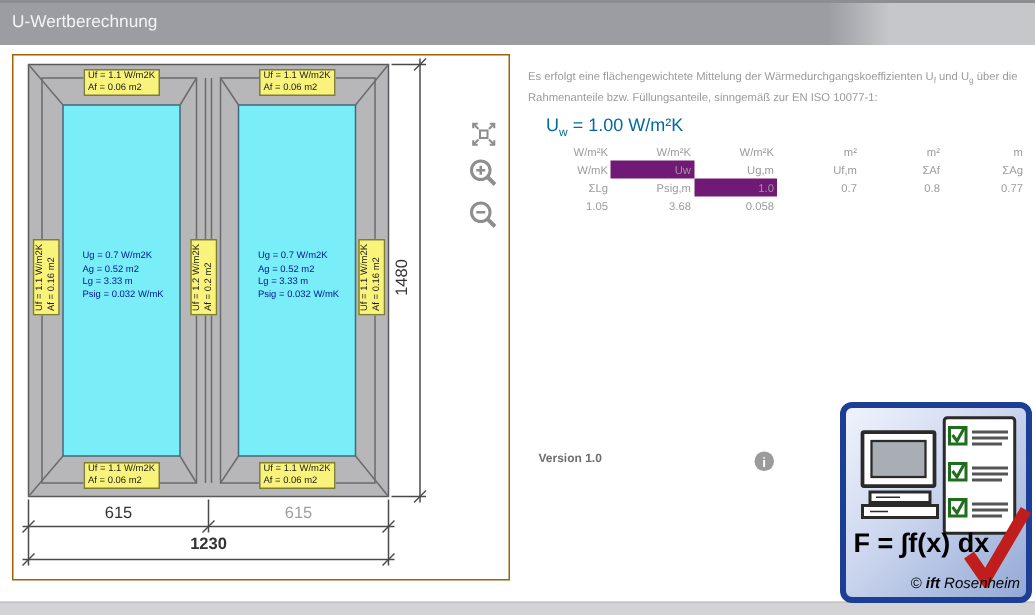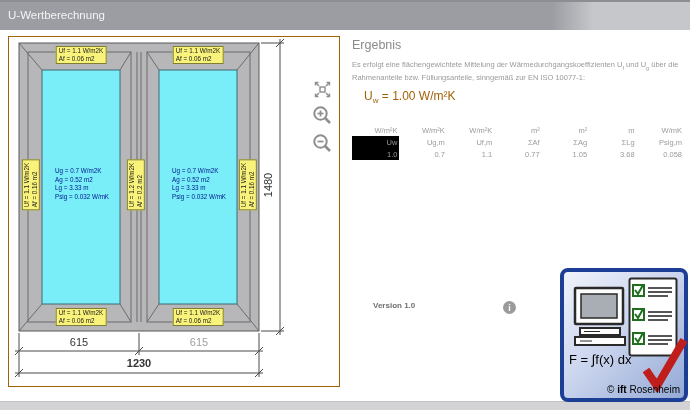--- a/index.html
+++ b/index.html
@@ -29,41 +29,41 @@
   .dim.vert{transform:translate(-50%,-50%) rotate(-90deg);}
 
   .tools{position:absolute;right:6px;top:44px;display:flex;flex-direction:column;align-items:center;gap:7px;z-index:4;}
   .tools svg{display:block;cursor:pointer;}
 
   
   .panel{position:absolute;left:352px;top:38px;width:332px;height:340px;}
   .heading{font-size:12.5px;color:#8b8b8b;}
   .desc{margin-top:7px;font-size:7.5px;line-height:1.5;color:#9b9b9b;}
   .desc sub{font-size:5.5px;}
-  .uwline{margin-top:6px;margin-left:12px;font-size:12px;color:#a16207;}
+  .uwline{margin-top:6px;margin-left:12px;font-size:12px;color:#0369a1;}
   .uwline sub{font-size:8px;}
   .tcaption{margin-top:11px;font-size:7.5px;color:#9b9b9b;}
-  .rtable{margin-top:19px;display:grid;grid-template-columns:repeat(7,1fr);}
+  .rtable{margin-top:3px;display:grid;grid-template-columns:repeat(6,1fr);}
   .cell{font-size:7.5px;color:#9b9b9b;text-align:right;padding:1.5px 2px;line-height:1.2;}
-  .cell.hl{background:#000000;}
-  .version{position:absolute;left:21px;top:263px;font-size:8px;font-weight:bold;color:#6f6f6f;}
+  .cell.hl{background:#701a75;}
+  .version{position:absolute;left:7px;top:263px;font-size:8px;font-weight:bold;color:#6f6f6f;}
   .info-icon{position:absolute;left:151px;top:263px;width:13px;height:13px;border-radius:50%;
              background:#9b9b9b;color:#fff;font-size:9px;font-weight:bold;display:flex;
              align-items:center;justify-content:center;cursor:pointer;}
 
   
   .footer{position:absolute;left:0;bottom:0;width:690px;height:8px;background:#d3d3d6;border-top:1px solid #c3c3c6;z-index:1;}
 
   
   .logo{position:absolute;left:560px;top:268px;width:128px;height:134px;box-sizing:border-box;
         border:4px solid #1d3e95;border-radius:8px;z-index:5;
         background:linear-gradient(135deg,#f0f3fc 0%,#ccd6ee 45%,#93a9d6 100%);}
   .logo svg{position:absolute;}
-  .formula{position:absolute;left:5px;top:80px;font-size:13px;color:#000;}
-  .copyright{position:absolute;right:4px;bottom:3px;font-size:10px;color:#000;}
+  .formula{position:absolute;left:5px;top:80px;font-size:18px;color:#000;font-weight:bold;}
+  .copyright{position:absolute;right:4px;bottom:3px;font-size:10px;color:#000;font-style:italic;}
   .copyright .b{font-weight:bold;}
 </style>
 </head>
 <body>
 
 <div class="screen">
 
   <div class="titlebar">
     <span class="title">U-Wertberechnung</span>
   </div>
@@ -179,21 +179,20 @@
       </svg>
       <svg width="21" height="21" viewBox="0 0 21 21">
         <circle cx="8.5" cy="8.5" r="6.2" stroke="#8e8e8e" stroke-width="2" fill="none"></circle>
         <line x1="13" y1="13" x2="18" y2="18" stroke="#8e8e8e" stroke-width="2.6"></line>
         <line x1="5.5" y1="8.5" x2="11.5" y2="8.5" stroke="#8e8e8e" stroke-width="1.7"></line>
       </svg>
     </div>
   </div>
 
   <div class="panel">
-    <div class="heading">Ergebnis</div>
     <div class="desc"><span>Es erfolgt eine flächengewichtete Mittelung der Wärmedurchgangskoeffizienten U</span><sub>f</sub><span> und U</span><sub>g</sub><span> über die Rahmenanteile bzw. Füllungsanteile, sinngemäß zur EN ISO 10077-1:</span></div>
     <div class="uwline"><span>U</span><sub>w</sub><span> = 1.00 W/m²K</span></div>
 
     <div class="rtable">
       <div class="cell">W/m²K</div>
       <div class="cell">W/m²K</div>
       <div class="cell">W/m²K</div>
       <div class="cell">m²</div>
       <div class="cell">m²</div>
       <div class="cell">m</div>
@@ -202,21 +201,21 @@
       <div class="cell hl">Uw</div>
       <div class="cell">Ug,m</div>
       <div class="cell">Uf,m</div>
       <div class="cell">ΣAf</div>
       <div class="cell">ΣAg</div>
       <div class="cell">ΣLg</div>
       <div class="cell">Psig,m</div>
 
       <div class="cell hl">1.0</div>
       <div class="cell">0.7</div>
-      <div class="cell">1.1</div>
+      <div class="cell">0.8</div>
       <div class="cell">0.77</div>
       <div class="cell">1.05</div>
       <div class="cell">3.68</div>
       <div class="cell">0.058</div>
     </div>
 
     <div class="version">Version 1.0</div>
     <div class="info-icon">
         <span>i</span>
       </div>

